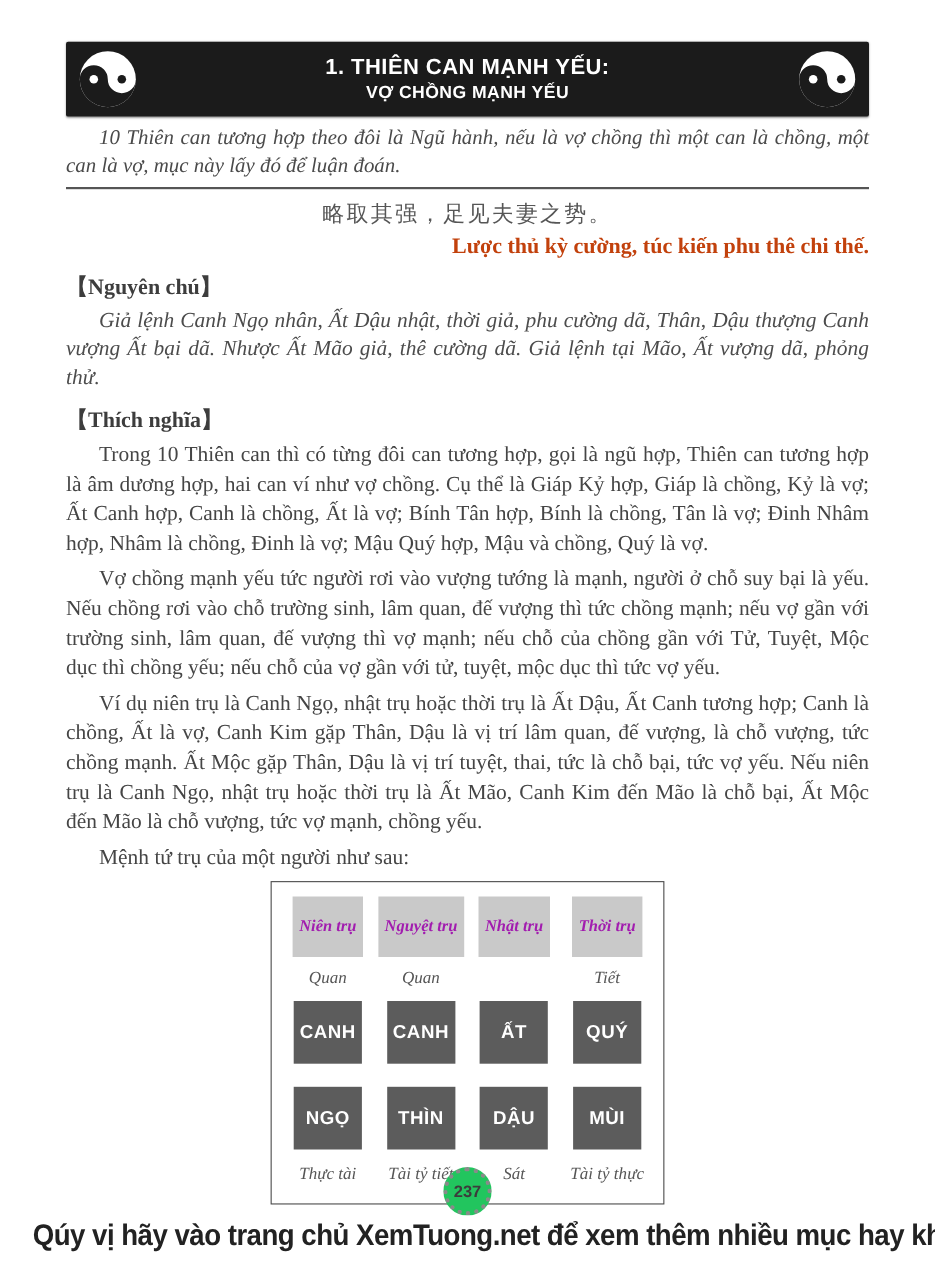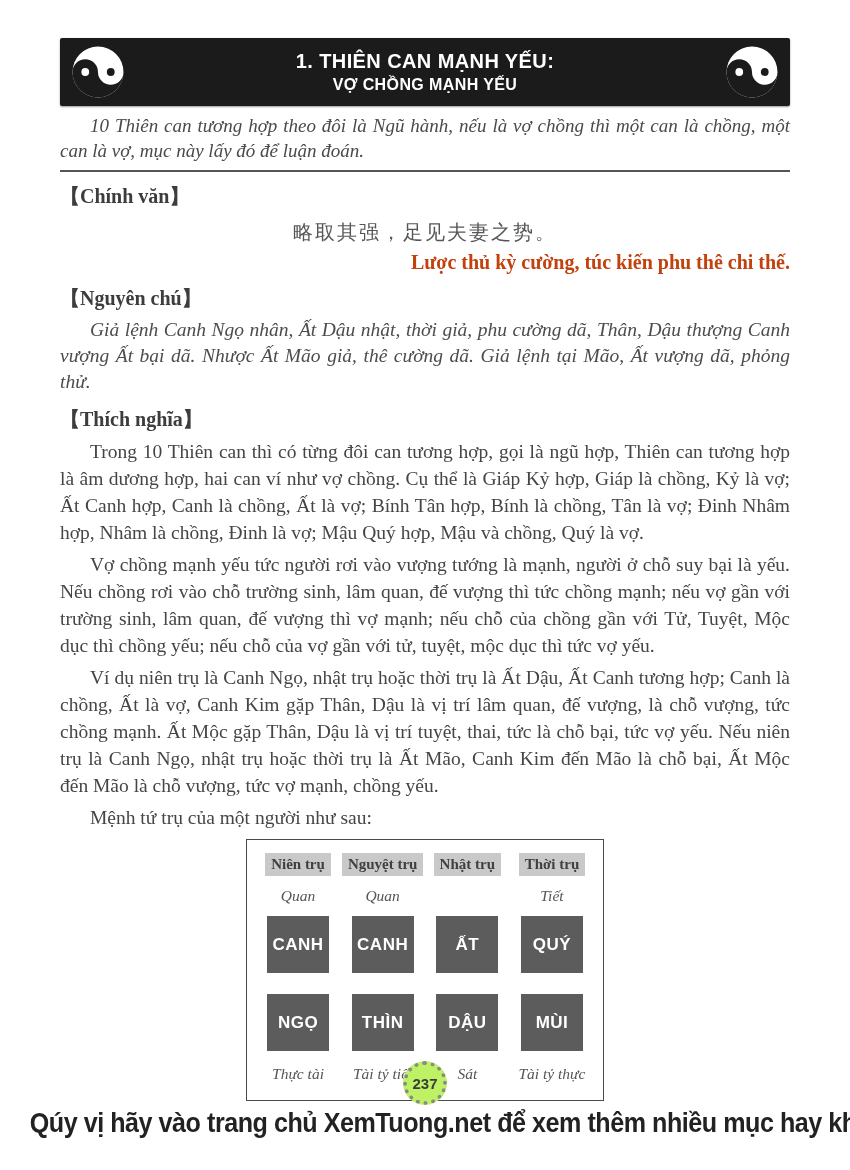--- a/index.html
+++ b/index.html
@@ -123,29 +123,30 @@
     justify-content: space-between;
   }
   .pcol {
     width: 78px;
     display: flex;
     flex-direction: column;
     align-items: center;
   }
   .phead {
     background: #c9c9c9;
-    color: #404040;
+    color: #a21caf;
     font-weight: bold;
     font-size: 15px;
     line-height: 23px;
-    padding: 0 6px;
+    padding: 16px 6px;
     white-space: nowrap;
     text-align: center;
     min-width: 58px;
     box-sizing: border-box;
+    font-style: italic;
   }
   .plabel {
     font-style: italic;
     font-size: 15.5px;
     color: #555555;
     height: 22px;
     line-height: 22px;
   }
   .plabel.top { margin: 9px 0 9px 0; }
   .plabel.bottom { margin-top: 12px; }
@@ -167,21 +168,21 @@
   
   .page-badge {
     position: absolute;
     bottom: 35px;
     left: 50%;
     transform: translateX(-50%);
     width: 36px;
     height: 36px;
     border: 4px dotted #8a8a8a;
     border-radius: 50%;
-    background: #bef264;
+    background: #22c55e;
     display: flex;
     align-items: center;
     justify-content: center;
     font-family: "Liberation Sans", sans-serif;
     font-weight: bold;
     font-size: 15px;
     color: #3c3c3c;
     z-index: 6;
   }
   .footer-promo {
@@ -224,21 +225,20 @@
         <path d="M50,1 a49,49 0 0,1 0,98 a24.5,24.5 0 0,1 0,-49 a24.5,24.5 0 0,0 0,-49 z" fill="#1b1b1b"></path>
         <circle cx="50" cy="25.5" r="7.5" fill="#1b1b1b"></circle>
         <circle cx="50" cy="74.5" r="7.5" fill="#ffffff"></circle>
       </g>
     </svg>
   </div>
 
   <p class="intro">10 Thiên can tương hợp theo đôi là Ngũ hành, nếu là vợ chồng thì một can là chồng, một can là vợ, mục này lấy đó để luận đoán.</p>
   <hr class="rule">
 
-  <h3 class="sec-heading">【Chính văn】</h3>
   <p class="chinese-line">略取其强，足见夫妻之势。</p>
   <p class="translit-line">Lược thủ kỳ cường, túc kiến phu thê chi thế.</p>
 
   <h3 class="sec-heading">【Nguyên chú】</h3>
   <p class="para italic">Giả lệnh Canh Ngọ nhân, Ất Dậu nhật, thời giả, phu cường dã, Thân, Dậu thượng Canh vượng Ất bại dã. Nhược Ất Mão giả, thê cường dã. Giả lệnh tại Mão, Ất vượng dã, phỏng thử.</p>
 
   <h3 class="sec-heading">【Thích nghĩa】</h3>
   <p class="para">Trong 10 Thiên can thì có từng đôi can tương hợp, gọi là ngũ hợp, Thiên can tương hợp là âm dương hợp, hai can ví như vợ chồng. Cụ thể là Giáp Kỷ hợp, Giáp là chồng, Kỷ là vợ; Ất Canh hợp, Canh là chồng, Ất là vợ; Bính Tân hợp, Bính là chồng, Tân là vợ; Đinh Nhâm hợp, Nhâm là chồng, Đinh là vợ; Mậu Quý hợp, Mậu và chồng, Quý là vợ.</p>
   <p class="para">Vợ chồng mạnh yếu tức người rơi vào vượng tướng là mạnh, người ở chỗ suy bại là yếu. Nếu chồng rơi vào chỗ trường sinh, lâm quan, đế vượng thì tức chồng mạnh; nếu vợ gần với trường sinh, lâm quan, đế vượng thì vợ mạnh; nếu chỗ của chồng gần với Tử, Tuyệt, Mộc dục thì chồng yếu; nếu chỗ của vợ gần với tử, tuyệt, mộc dục thì tức vợ yếu.</p>
   <p class="para">Ví dụ niên trụ là Canh Ngọ, nhật trụ hoặc thời trụ là Ất Dậu, Ất Canh tương hợp; Canh là chồng, Ất là vợ, Canh Kim gặp Thân, Dậu là vị trí lâm quan, đế vượng, là chỗ vượng, tức chồng mạnh. Ất Mộc gặp Thân, Dậu là vị trí tuyệt, thai, tức là chỗ bại, tức vợ yếu. Nếu niên trụ là Canh Ngọ, nhật trụ hoặc thời trụ là Ất Mão, Canh Kim đến Mão là chỗ bại, Ất Mộc đến Mão là chỗ vượng, tức vợ mạnh, chồng yếu.</p>

